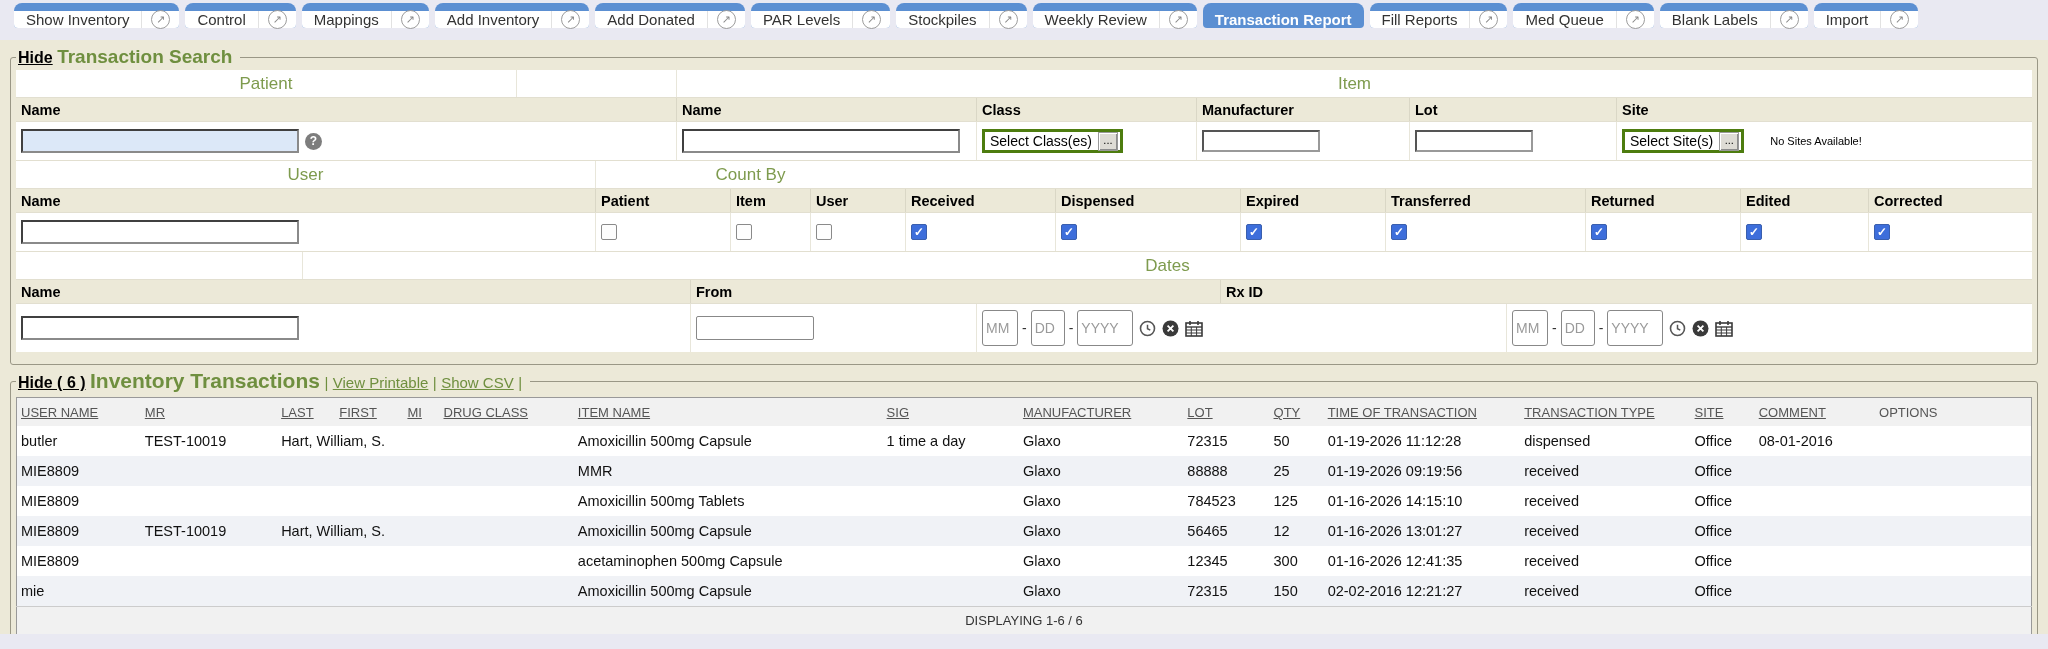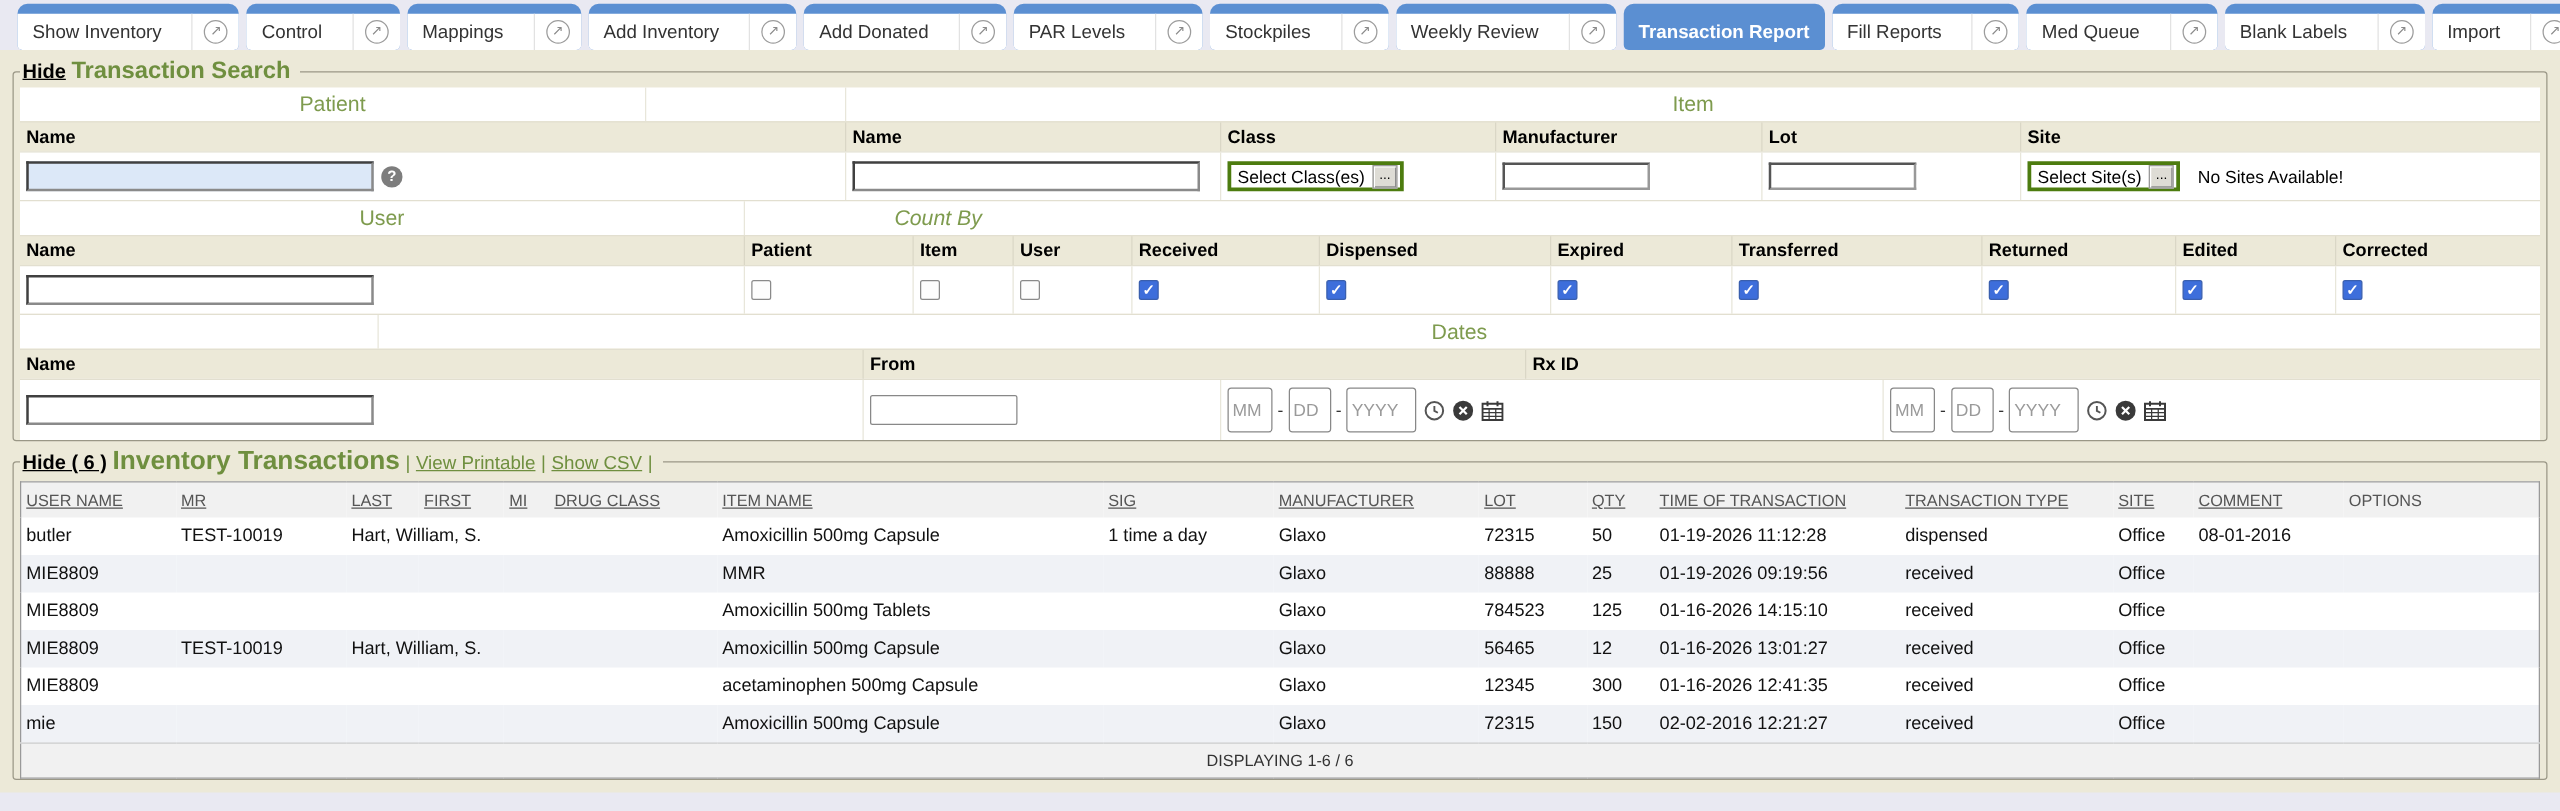--- a/index.html
+++ b/index.html
@@ -4,67 +4,67 @@
 <style>
   * { box-sizing: border-box; }
   body {
     margin: 0; width: 2048px; height: 649px; overflow: hidden;
     background: #e9e9f2;
     font-family: "Liberation Sans", sans-serif;
   }
   
   .tabbar { display: flex; gap: 6px; padding: 3px 0 0 14px; height: 40px; align-items: flex-start; }
   .tab { display: flex; flex-direction: column; border-radius: 8px 8px 4px 4px; background: #5b8fd2; cursor: pointer; }
-  .tab-inner { margin-top: 8px; background: #fff; border-radius: 0 0 4px 4px; display: flex; align-items: center; height: 29px; gap: 12px; }
+  .tab-inner { margin-top: 8px; background: #fff; border-radius: 0 0 4px 4px; display: flex; align-items: center; height: 17px; }
   .tab.active .tab-inner { background: transparent; }
   .tab-label { padding: 0 12px; font-size: 15px; color: #333; white-space: nowrap; }
   .tab.active .tab-label { color: #fff; font-weight: bold; }
   .tab-iconwrap { border-left: 1px solid #e2e2e2; align-self: stretch; display: flex; align-items: center; padding: 0 9px; }
   .tab-icon { width: 19px; height: 19px; border: 1.5px solid #9c9c9c; border-radius: 50%; color: #8a8a8a;
     font-size: 11px; line-height: 16px; text-align: center; }
   
   .panel { background: #ece9d8; height: 594px; padding: 2px 10px 10px; overflow: hidden; }
-  fieldset.fs { border: 1px solid #9a9786; border-radius: 3px; margin: 4px 0 0 0; padding: 2px 5px 0; }
+  fieldset.fs { border: 1px solid #9a9786; border-radius: 3px; margin: 4px 0 0 0; padding: 2px 5px 12px; }
   legend { padding: 0 8px 0 2px; }
   .hide-link { color: #000; font-weight: bold; font-size: 16px; text-decoration: underline; cursor: pointer; }
   .legend-title { color: #6f8f3f; font-weight: bold; font-size: 19px; }
   .legend-title2 { color: #6f8f3f; font-weight: bold; font-size: 21px; }
   .leg-link { color: #6f8f3f; font-size: 15px; text-decoration: underline; cursor: pointer; }
   .leg-sep { color: #6f8f3f; font-size: 15px; }
   
   .frow { display: flex; border-top: 1px solid #e2dfd0; }
   .hdr-row { background: #fff; }
   .hdr-cell { color: #7e9b4e; font-size: 17px; text-align: center; padding: 4px 0 3px; border-left: 1px solid #e8e6da; }
   .hdr-cell:first-child { border-left: none; }
   .lbl-row { background: #ece9d8; }
   .lbl-cell { font-weight: bold; font-size: 14.5px; color: #000; padding: 4px 0 3px 5px; border-left: 1px solid #dad7c6; }
   .lbl-cell:first-child { border-left: none; }
   .inp-row { background: #fff; }
   .inp-cell { padding: 6px 0 6px 5px; border-left: 1px solid #e8e6da; display: flex; align-items: center; gap: 6px; min-height: 38px; }
   .inp-cell:first-child { border-left: none; }
   .grow { flex: 1; }
   .w-c1a { width: 500px; } .w-c1b { width: 160px; } .w-c1 { width: 660px; }
   .w-c2 { width: 300px; } .w-c3 { width: 220px; } .w-c4 { width: 213px; } .w-c5 { width: 207px; }
-  .w-u { width: 579px; } .w-cb { width: 310px; font-style: italic; }
+  .w-u { width: 579px; } .w-cb { width: 310px; }
   .w-cb1 { width: 135px; } .w-cb2 { width: 80px; } .w-cb3 { width: 95px; }
   .w-t1 { width: 150px; } .w-t2 { width: 185px; } .w-t3 { width: 145px; }
   .w-t4 { width: 200px; } .w-t5 { width: 155px; } .w-t6 { width: 128px; }
   .w-p { width: 674px; } .w-rx { width: 286px; } .w-fr { width: 530px; }
   .big-input { width: 278px; height: 24px; border: 2px solid; border-color: #404040 #8a8a8a #8a8a8a #404040; background: #fff; font-size: 14px; padding: 1px 4px; font-family: inherit; }
   .big-input.blue { background: #dce8f8; }
   .small-input { width: 118px; height: 22px; border: 2px solid; border-color: #555 #999 #999 #555; background: #fff; font-size: 14px; padding: 1px 3px; font-family: inherit; }
   .rx-input { width: 118px; height: 24px; border: 1px solid #888; border-radius: 2px; font-size: 14px; padding: 1px 3px; font-family: inherit; }
   .date-input { height: 36px; border: 1px solid #888; border-radius: 3px; font-size: 14px; padding: 1px 3px; color: #555; font-family: inherit; }
   .date-input::placeholder { color: #9a9a9a; }
   .mm { width: 36px; } .dd { width: 34px; } .yy { width: 56px; }
   .dash { color: #333; font-size: 14px; margin: 0 -2px; }
   .help-icon { width: 17px; height: 17px; border-radius: 50%; background: #7d7d7d; color: #fff; font-weight: bold; font-size: 12px; display: inline-flex; align-items: center; justify-content: center; cursor: pointer; }
   .selbox { display: inline-flex; align-items: center; border: 3px solid #4d7c0f; background: #fff; font-size: 14px; color: #000; padding: 1px 2px 1px 5px; height: 24px; cursor: pointer; white-space: nowrap; }
   .dots-btn { width: 20px; height: 19px; margin-left: 6px; background: #dedcd5; border: 1px solid #999; box-shadow: inset 1px 1px 0 #fff, inset -1px -1px 0 #8d8d8d; font-size: 11px; line-height: 15px; text-align: center; cursor: pointer; }
-  .no-sites { font-size: 14px; color: #000; margin-left: 8px; white-space: nowrap; }
+  .no-sites { font-size: 11px; color: #000; margin-left: 20px; white-space: nowrap; }
   .cb { width: 16px; height: 16px; border: 1px solid #8a8a8a; border-radius: 2px; background: #fdfdfd; display: inline-block; cursor: pointer; text-align: center; line-height: 15px; font-size: 12px; }
   .cb.checked { background: #3d6edb; border-color: #3a5fae; color: #fff; font-weight: bold; }
   .btn-row { display: flex; justify-content: center; gap: 12px; padding: 6px 0 8px; background: #ece9d8; border-top: 1px solid #e2dfd0; }
   .btn { font-size: 15px; padding: 3px 13px; background: #efefef; border: 1px solid #8f8f8f; border-radius: 4px; color: #222; font-family: inherit; cursor: pointer; }
   .dt-icon { display: inline-block; cursor: pointer; line-height: 0; }
   
   .fs2 { margin-top: 14px; }
   table.txn { border-collapse: collapse; width: 100%; background: #fff; border: 1px solid #999; table-layout: fixed; margin-top: 2px; }
   table.txn thead th { background: #f1f1f1; color: #555; font-size: 13px; font-weight: normal; text-align: left; padding: 7px 4px 6px; text-decoration: underline; white-space: nowrap; cursor: pointer; overflow: visible; }
   table.txn thead th.no-sort { text-decoration: none; cursor: default; }

